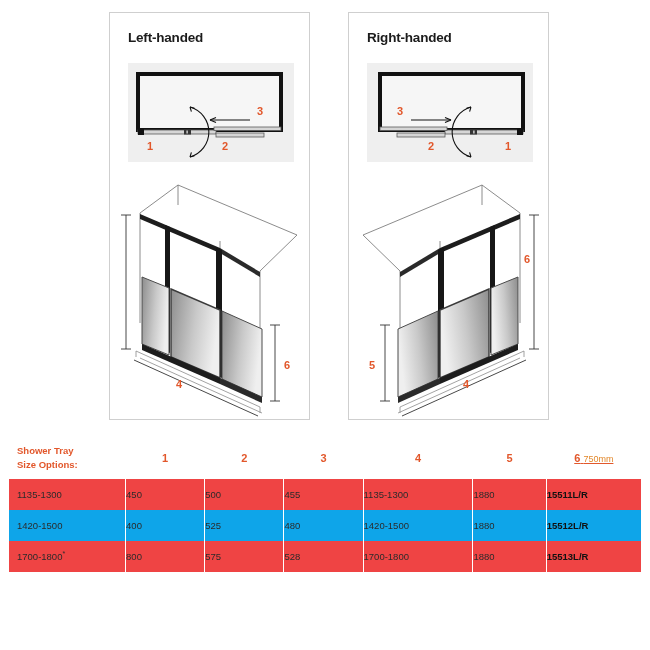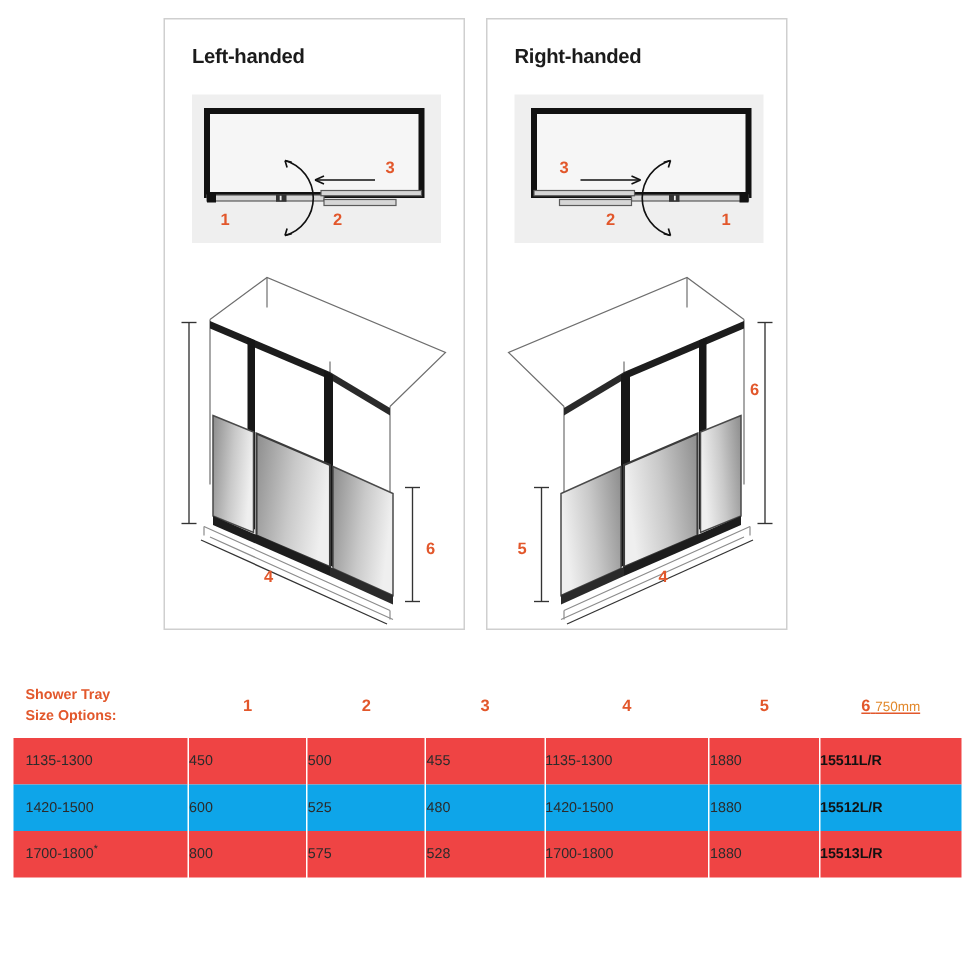--- a/index.html
+++ b/index.html
@@ -13,21 +13,21 @@
 
   
   .panel {
     position: absolute;
     top: 12px;
     height: 408px;
     border: 1px solid #cfcfcf;
     background: #fff;
   }
   #panel-left  { left: 109px; width: 201px; }
-  #panel-right { left: 324px; width: 201px; }
+  #panel-right { left: 348px; width: 201px; }
 
   .panel-title {
     position: absolute;
     top: 17px; left: 18px;
     font-size: 13.5px;
     font-weight: bold;
     color: #1b1b1b;
     letter-spacing: -0.2px;
     white-space: nowrap;
   }
@@ -37,21 +37,21 @@
 
   svg { display: block; overflow: visible; }
   .onum {
     font-family: "Liberation Sans", sans-serif;
     font-size: 11px; font-weight: bold; fill: #e2572b;
   }
 
   
   #spec-table {
     position: absolute;
-    left: 8px; top: 450px;
+    left: 8px; top: 437px;
     width: 634px;
     border-collapse: separate;
     border-spacing: 1px 0;
     font-size: 9.5px;
     color: #2b2b2b;
   }
   #spec-table td { padding: 0; }
 
   .hdr-cell {
     height: 42px;
@@ -339,21 +339,21 @@
         <td class="c-size"><span>1135-1300</span><span class="ast"></span></td>
         <td>450</td>
         <td>500</td>
         <td>455</td>
         <td>1135-1300</td>
         <td>1880</td>
         <td class="c-code">15511L/R</td>
       </tr>
       <tr class="row-plain">
         <td class="c-size"><span>1420-1500</span><span class="ast"></span></td>
-        <td>600</td>
+        <td>400</td>
         <td>525</td>
         <td>480</td>
         <td>1420-1500</td>
         <td>1880</td>
         <td class="c-code">15512L/R</td>
       </tr>
       <tr class="row-shade">
         <td class="c-size"><span>1700-1800</span><span class="ast">*</span></td>
         <td>800</td>
         <td>575</td>

